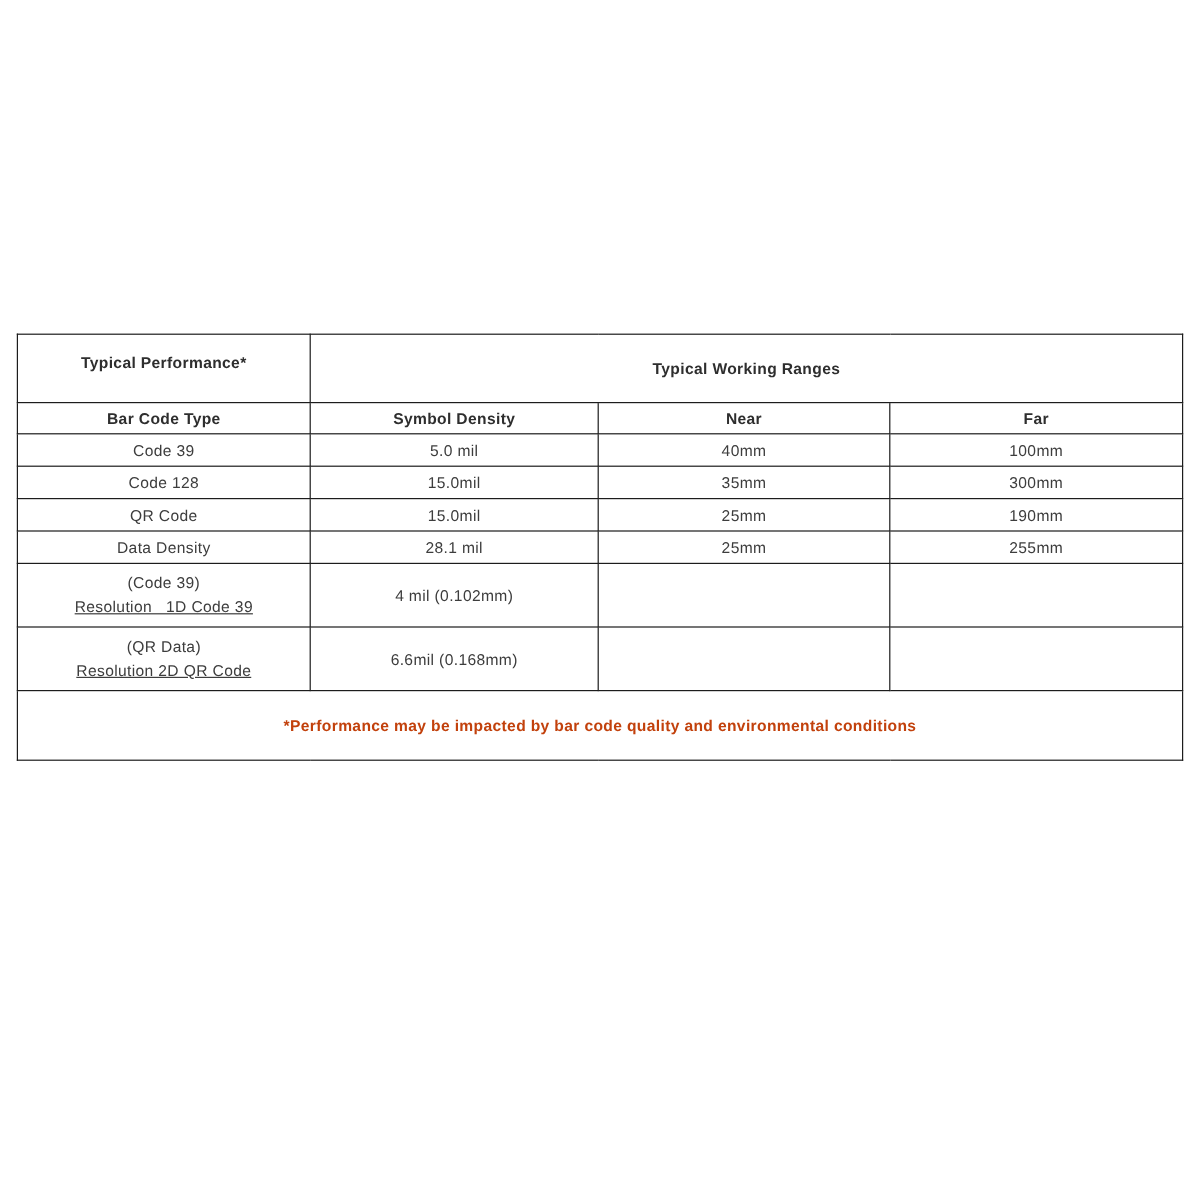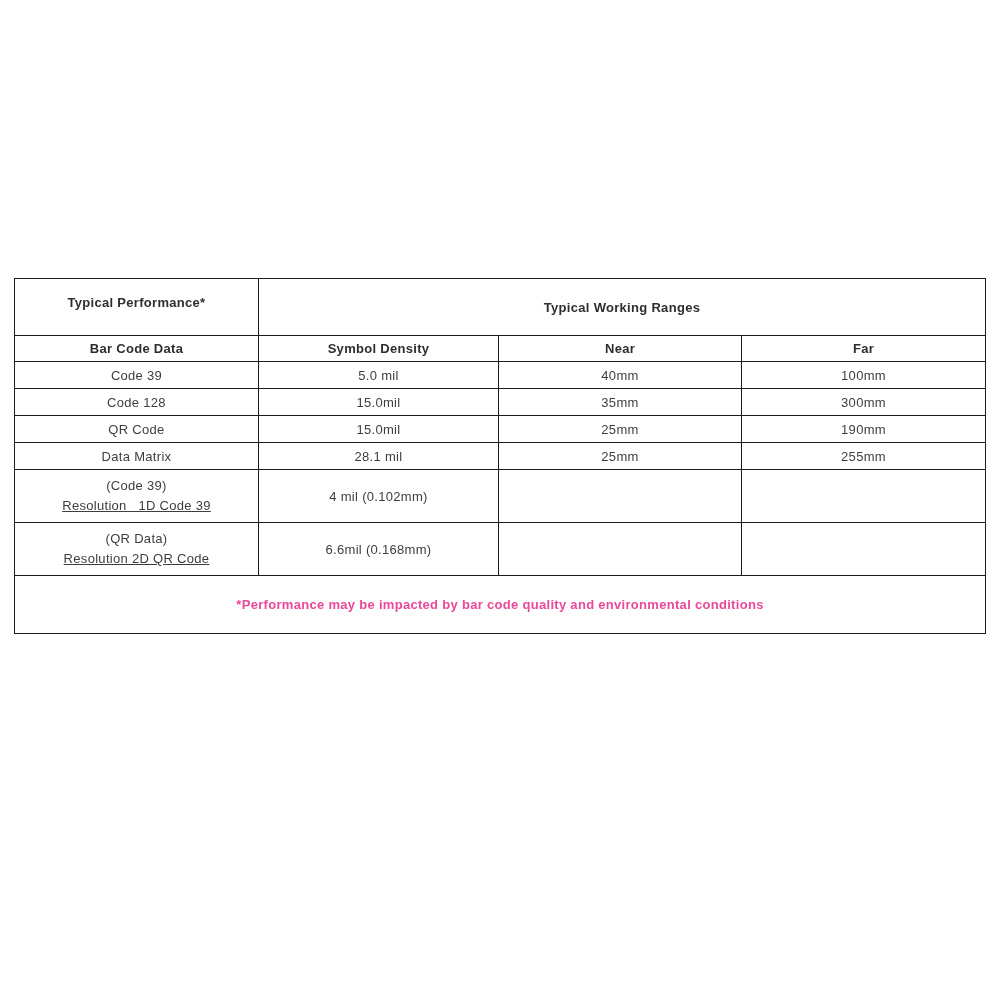--- a/index.html
+++ b/index.html
@@ -49,21 +49,21 @@
   }
   td.res-label div {
     line-height: 20px;
   }
   td.res-label .line2 {
     white-space: pre;
     text-decoration: underline;
   }
   td.foot-cell {
     font-weight: bold;
-    color: #ec4899;
+    color: #c2410c;
     font-size: 14px;
     letter-spacing: 0.2px;
   }
 </style>
 </head>
 <body>
 
 <div class="page">
   <table class="spec">
     <colgroup>
@@ -73,21 +73,21 @@
       <col style="width:244px">
     </colgroup>
 
     <tbody>
         <tr class="row-h1">
       <td class="hdr perf-hdr">Typical Performance*</td>
       <td class="hdr" colspan="3">Typical Working Ranges</td>
     </tr>
 
     <tr class="row-h2">
-      <td class="hdr">Bar Code Data</td>
+      <td class="hdr">Bar Code Type</td>
       <td class="hdr">Symbol Density</td>
       <td class="hdr">Near</td>
       <td class="hdr">Far</td>
     </tr>
 
     <tr class="row-data">
       <td>Code 39</td>
       <td>5.0 mil</td>
       <td>40mm</td>
       <td>100mm</td>
@@ -98,21 +98,21 @@
       <td>35mm</td>
       <td>300mm</td>
     </tr>
     <tr class="row-data">
       <td>QR Code</td>
       <td>15.0mil</td>
       <td>25mm</td>
       <td>190mm</td>
     </tr>
     <tr class="row-data">
-      <td>Data Matrix</td>
+      <td>Data Density</td>
       <td>28.1 mil</td>
       <td>25mm</td>
       <td>255mm</td>
     </tr>
 
     <tr class="row-res">
       <td class="res-label">
         <div class="line1">(Code 39)</div>
         <div class="line2">Resolution   1D Code 39</div>
       </td>

